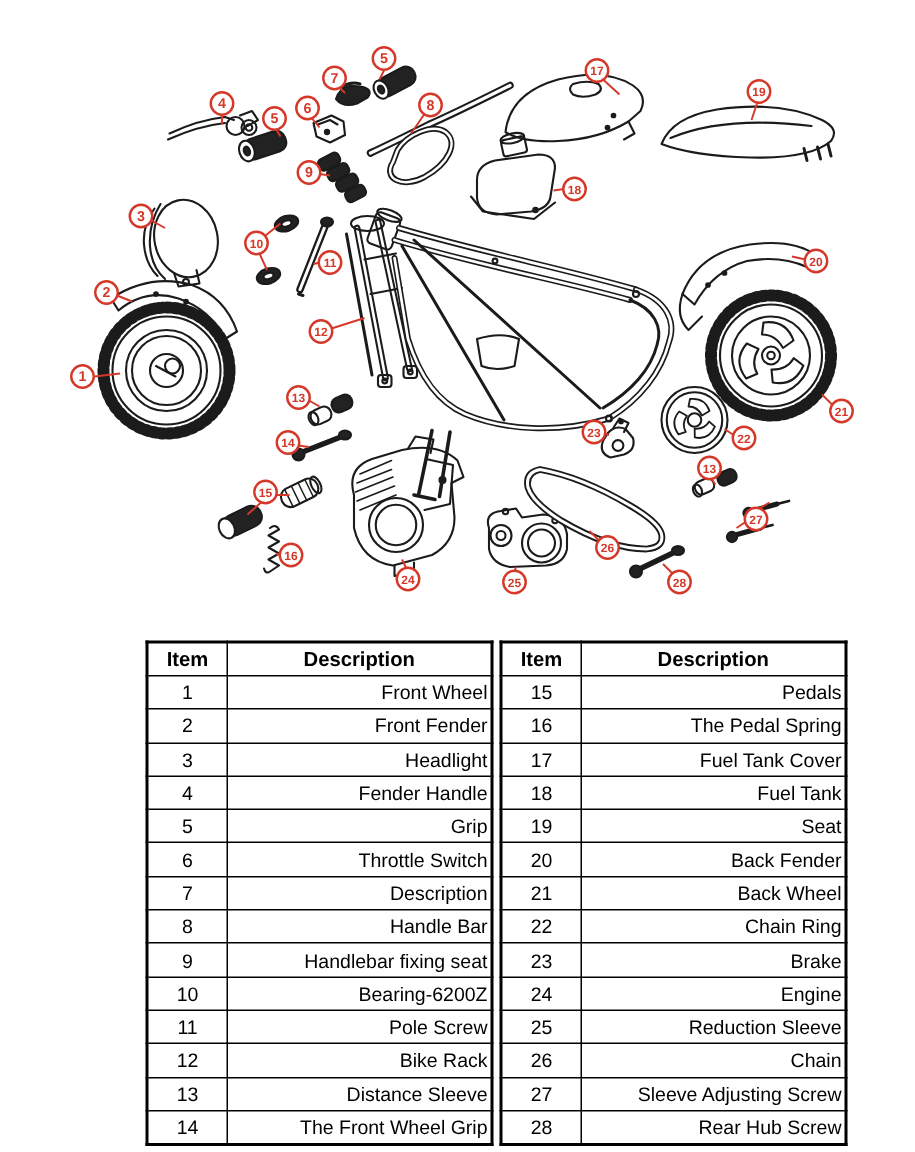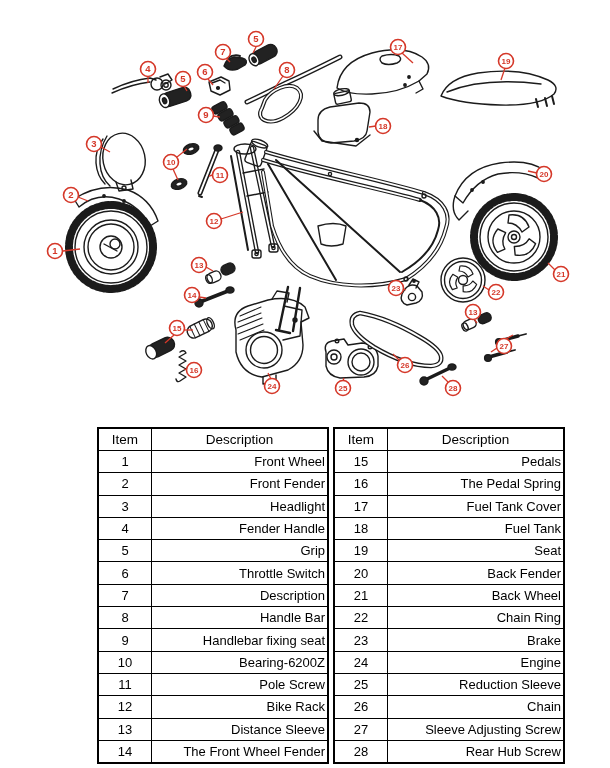--- a/index.html
+++ b/index.html
@@ -6,21 +6,21 @@
   body{
     width:610px;height:768px;background:#ffffff;position:relative;
     font-family:"Liberation Sans", sans-serif;overflow:hidden;
   }
   .diagram-wrap{position:absolute;top:0;left:0;width:610px;height:424px;}
   .tables-wrap{position:absolute;top:427px;left:97px;display:flex;gap:4px;}
   table.parts{border-collapse:collapse;background:#fff;}
   table.parts, table.parts th, table.parts td{border:1px solid #000;}
   table.parts{border:2px solid #000;}
   table.parts th{
-    font-size:13.5px;font-weight:normal;text-align:center;
+    font-size:13.5px;font-weight:bold;text-align:center;
     height:21px;padding:0 6px;color:#000;
   }
   table.parts td{font-size:13px;height:21.3px;padding:0 2px;color:#000;}
   td.item-cell{width:40px;text-align:center;}
   td.desc-cell{width:163px;text-align:right;padding-left:3px;}
   th.item-head{width:40px;}
   th.desc-head{width:163px;}
   svg text.callout-num{
     font-family:"Liberation Sans",sans-serif;font-weight:bold;
   }
@@ -446,21 +446,21 @@
         <tr>
           <td class="item-cell">12</td>
           <td class="desc-cell">Bike Rack</td>
         </tr>
         <tr>
           <td class="item-cell">13</td>
           <td class="desc-cell">Distance Sleeve</td>
         </tr>
         <tr>
           <td class="item-cell">14</td>
-          <td class="desc-cell">The Front Wheel Fender</td>
+          <td class="desc-cell">The Front Wheel Grip</td>
         </tr>
       </tbody>
   </table>
   <table class="parts">
     <thead>
       <tr>
         <th class="item-head">Item</th>
         <th class="desc-head">Description</th>
       </tr>
     </thead>

